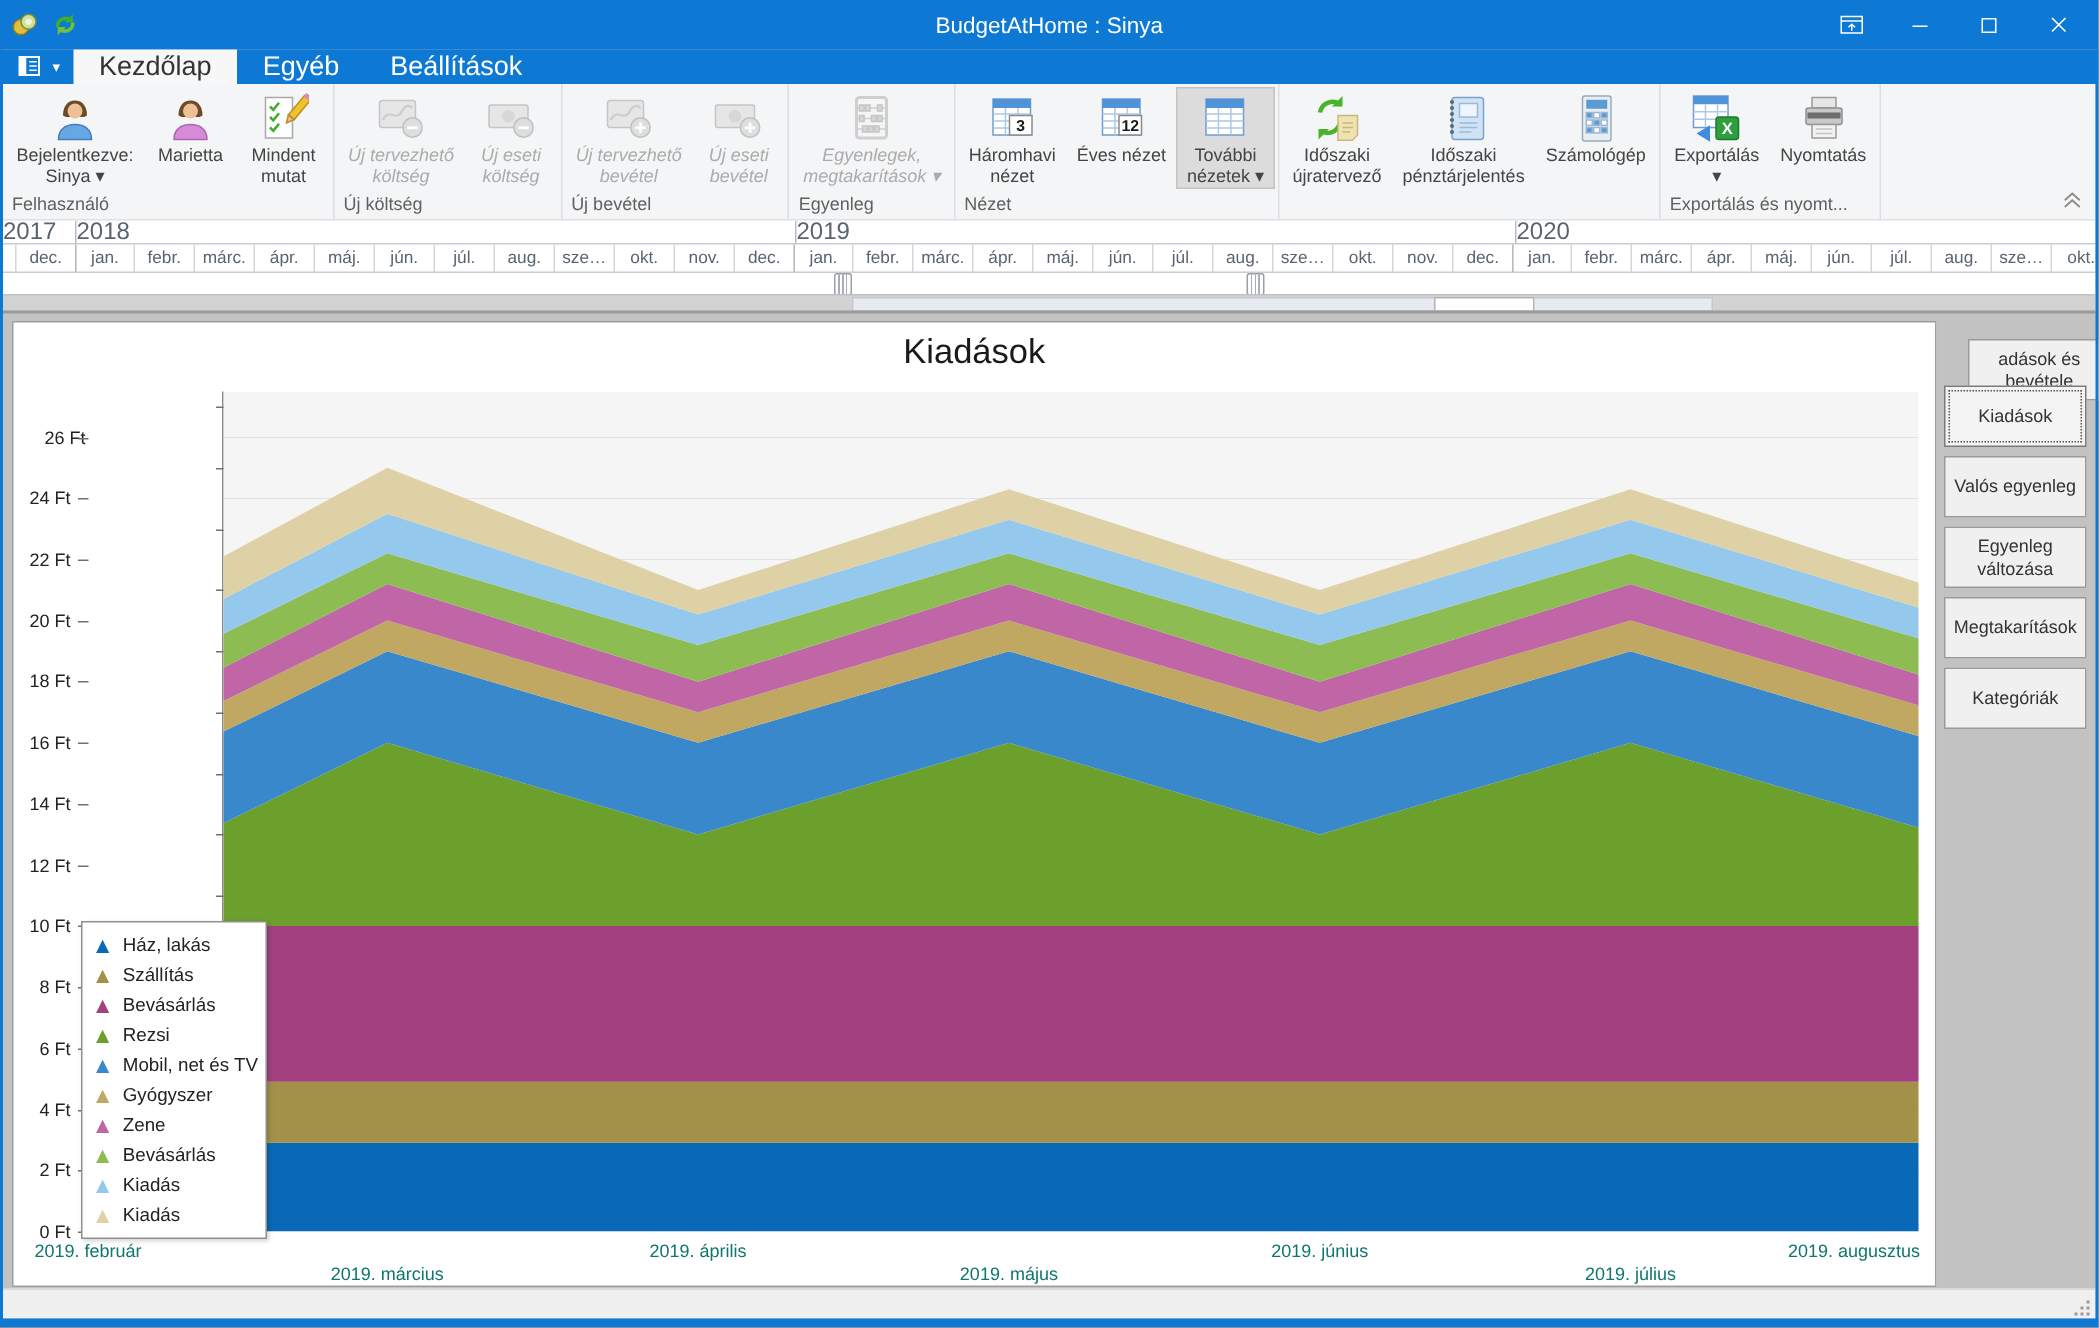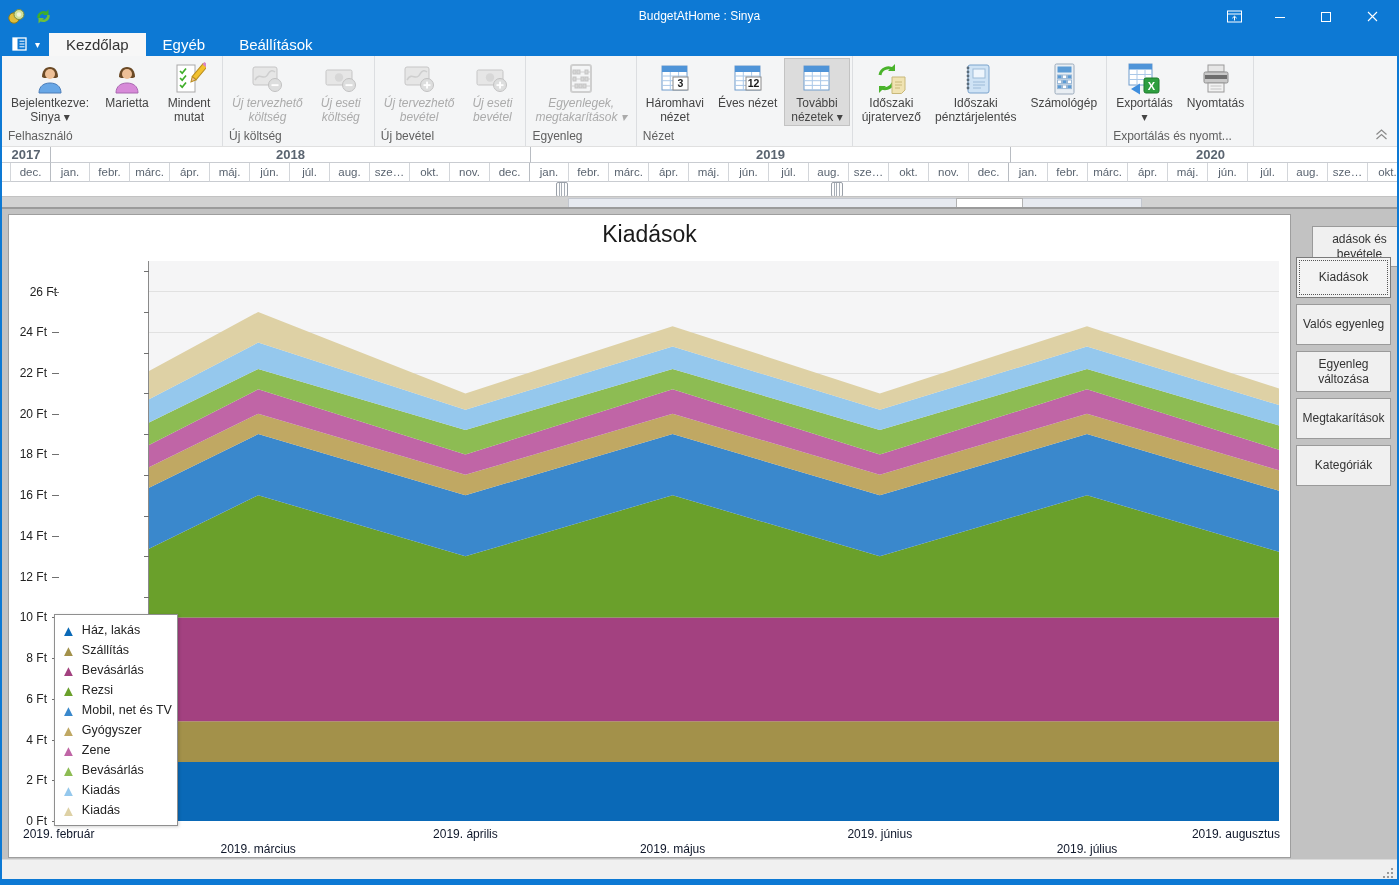--- a/index.html
+++ b/index.html
@@ -1,65 +1,65 @@
 <!DOCTYPE html>
 <html><head>
 <meta charset="utf-8">
 <style>
   html,body{margin:0;padding:0;background:#666;}
   #win{position:relative;width:1399px;height:885px;background:#c2c2c2;overflow:hidden;
        font-family:"Liberation Sans",sans-serif;-webkit-font-smoothing:antialiased;}
   
   .titlebar{position:absolute;left:0;top:0;width:1399px;height:33px;background:#0d79d4;}
   .tb-ico{position:absolute;top:8px;width:17px;height:17px;display:inline-block;}
-  .tb-title{position:absolute;left:0;right:0;top:9px;text-align:center;color:#fff;font-size:12px;}
+  .tb-title{position:absolute;left:0;right:0;top:9px;text-align:center;color:#fff;font-size:15px;}
   .tb-btns{position:absolute;right:4px;top:0;height:33px;display:flex;}
   .tb-btn{width:46px;height:33px;display:flex;align-items:center;justify-content:center;}
   
   .tabrow{position:absolute;left:0;top:33px;width:1399px;height:23px;background:#0d79d4;display:flex;align-items:flex-end;}
   .appmenu{height:23px;display:flex;align-items:center;padding:0 9px 0 12px;gap:4px;color:#fff;font-size:10px;}
-  .tab{height:23px;line-height:23px;padding:0 17px;color:#fff;font-size:15px;}
+  .tab{height:23px;line-height:23px;padding:0 17px;color:#fff;font-size:18px;}
   .tab.active{background:#f7f7f7;color:#333;}
   
   .ribbon{position:absolute;left:2px;top:56px;width:1395px;height:90px;background:#f4f5f6;
           border-bottom:1px solid #d2d5d9;display:flex;align-items:stretch;}
   .rgroup{display:flex;flex-direction:column;border-right:1px solid #dcdee1;padding:2px 2px 0 2px;}
   .rbtns{flex:1;display:flex;align-items:stretch;}
   .rbtn{display:flex;flex-direction:column;align-items:center;padding:3px 6px 1px 6px;min-width:48px;border:1px solid transparent;}
   .rbtn.active{background:#dcdcdc;border-color:#c3c3c3;}
   .ricon{width:34px;height:34px;}
   .ricon svg{width:100%;height:100%;}
   .rtext{font-size:12px;line-height:1.18;color:#444;text-align:center;white-space:nowrap;}
   .rbtn.disabled .rtext{color:#ababab;font-style:italic;}
   .rlabel{font-size:12px;color:#5f5f5f;text-align:left;padding:3px 4px 4px 4px;white-space:nowrap;}
   .ribbon-collapse{position:absolute;right:10px;top:127px;width:15px;height:13px;}
   
   .timeline{position:absolute;left:2px;top:146px;width:1395px;height:61px;background:#fff;overflow:hidden;border-top:1px solid #e0e0e0;}
   .tl-years,.tl-months{display:flex;}
-  .tl-year{height:16px;line-height:16px;font-size:13px;color:#5a6470;text-align:center;
-           border-right:1px solid #b8bcc2;border-bottom:1px solid #c9ccd1;box-sizing:border-box;flex:none;font-weight:bold;}
+  .tl-year{height:16px;line-height:16px;font-size:16px;color:#5a6470;text-align:left;
+           border-right:1px solid #b8bcc2;border-bottom:1px solid #c9ccd1;box-sizing:border-box;flex:none;}
   .tl-month{height:19px;line-height:18px;font-size:11.5px;color:#5a6470;text-align:center;
             border-right:1px solid #d3d6da;border-bottom:1px solid #c9ccd1;box-sizing:border-box;flex:none;
             overflow:hidden;white-space:nowrap;}
   .tl-month.yearstart{border-left:1px solid #b8bcc2;margin-left:-1px;}
   .tl-sliderrow{position:relative;height:14px;background:#fff;}
   .tl-handle{position:absolute;top:0;width:10px;height:13px;background:#fdfdfd;border:1px solid #9aa0a8;border-radius:2px;
              background-image:linear-gradient(90deg,transparent 2px,#a8aeb6 2px,#a8aeb6 3px,transparent 3px,transparent 4.5px,#a8aeb6 4.5px,#a8aeb6 5.5px,transparent 5.5px,transparent 7px,#a8aeb6 7px,#a8aeb6 8px,transparent 8px);}
   .tl-scroll{position:relative;height:11px;background:#d2d2d2;border-top:1px solid #c2c2c2;}
   .tl-range{position:absolute;top:1px;height:8px;background:#e7eaf0;border:1px solid #c3c7cf;}
   .tl-thumb{position:absolute;top:1px;height:8px;background:#ffffff;border:1px solid #b2b2b2;}
   
   .main{position:absolute;left:2px;top:207px;width:1395px;height:652px;background:#c2c2c2;border-top:2px solid #9b9b9b;box-sizing:border-box;}
   .chart-panel{position:absolute;left:6px;top:5px;width:1283px;height:644px;background:#fff;border:1px solid #9e9e9e;box-sizing:border-box;}
   .chart-title{position:absolute;left:0;right:0;top:6px;text-align:center;font-size:23px;color:#1a1a1a;}
   #plot{position:absolute;left:140px;top:46px;}
   .ylab{position:absolute;width:34px;text-align:right;font-size:12px;color:#222;}
   .ytick{position:absolute;height:1px;background:#707070;}
   .yaxis{position:absolute;left:139px;top:46px;width:1px;height:560px;background:#8a8a8a;}
-  .xlab{position:absolute;font-size:12px;color:#0f172a;white-space:nowrap;}
+  .xlab{position:absolute;font-size:12px;color:#0f766e;white-space:nowrap;}
   .legend{position:absolute;left:45px;top:399px;width:124px;background:#fff;border:1px solid #8f8f8f;
           box-shadow:1px 1px 3px rgba(0,0,0,.18);padding:5px 6px;box-sizing:border-box;}
   .litem{display:flex;align-items:center;height:20px;gap:6px;}
   .lmark{font-size:15px;line-height:15px;}
   .ltext{font-size:12.5px;color:#222;white-space:nowrap;}
   
   .sbtn{position:absolute;left:1296px;width:95px;height:41px;background:#f0f0f0;border:1px solid #9a9a9a;
         display:flex;align-items:center;justify-content:center;text-align:center;font-size:12px;color:#333;
         box-sizing:border-box;padding:2px;line-height:1.2;overflow:hidden;}
   .sbtn.active{outline:1px dotted #555;outline-offset:-4px;border-color:#7a7a7a;background:#f3f3f3;}

